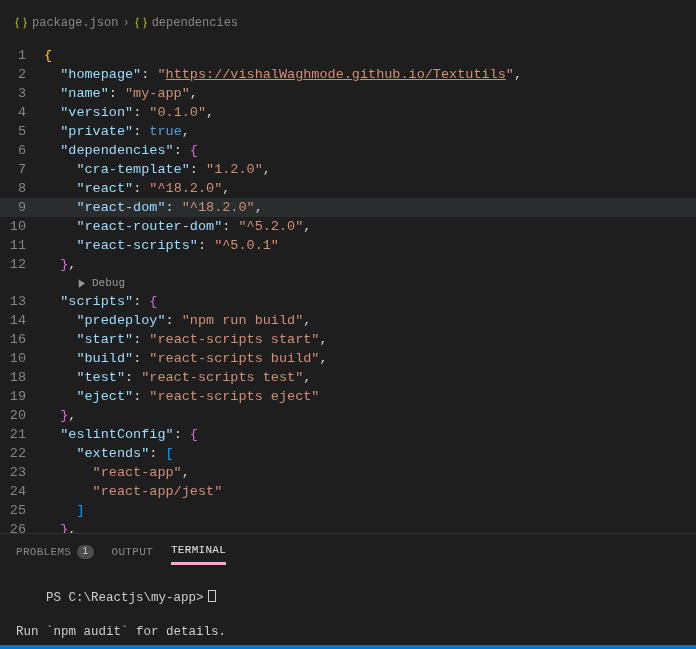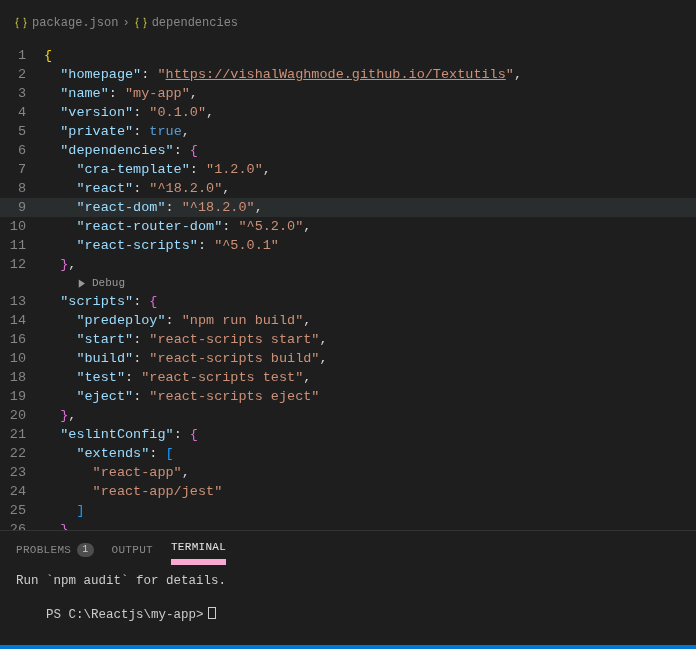--- a/index.html
+++ b/index.html
@@ -54,21 +54,21 @@
   .codelens svg { width:11px; height:11px; fill:#999999; }
   .panel-tabs {
     display: flex;
     gap: 18px;
     padding: 6px 28px 0 16px;
     border-top: 1px solid #333;
     font-size: 11px;
     color: #888888;
   }
   .panel-tab { padding: 4px 0 6px 0; cursor:pointer; letter-spacing: .3px; display:flex; align-items:center; gap:6px;}
-  .panel-tab.active { color: #e7e7e7; border-bottom:6px solid #f9a8d4; }
+  .panel-tab.active { color: #e7e7e7; border-bottom:3px solid #f9a8d4; }
   .badge { background:#4d4d4d; color:#ccc; border-radius:8px; font-size:10px; padding:0 5px; line-height:14px;}
   .terminal {
     padding: 8px 16px 4px 16px;
     font-size: 12.5px;
     line-height: 17px;
     color:#cccccc;
   }
   .term-line { white-space: pre; }
   .prompt-ps { color:#cccccc; }
   .prompt-path{ color:#cccccc; }
@@ -206,19 +206,19 @@
 <div class="panel-tabs">
   <div class="panel-tab">
     <span>PROBLEMS</span>
     <span class="badge">1</span>
   </div>
   <div class="panel-tab">OUTPUT</div>
   <div class="panel-tab active">TERMINAL</div>
 </div>
 
 <div class="terminal">
-  <div class="term-line">Run `npm audit` for details.</div>
   <div class="term-line">
     <span class="prompt-ps">PS </span><span class="prompt-path">C:\Reactjs\my-app&gt;</span><span class="cursor-box"></span>
   </div>
+  <div class="term-line">Run `npm audit` for details.</div>
 </div>
 
 <div class="statusbar"></div>
 
 </body></html>

